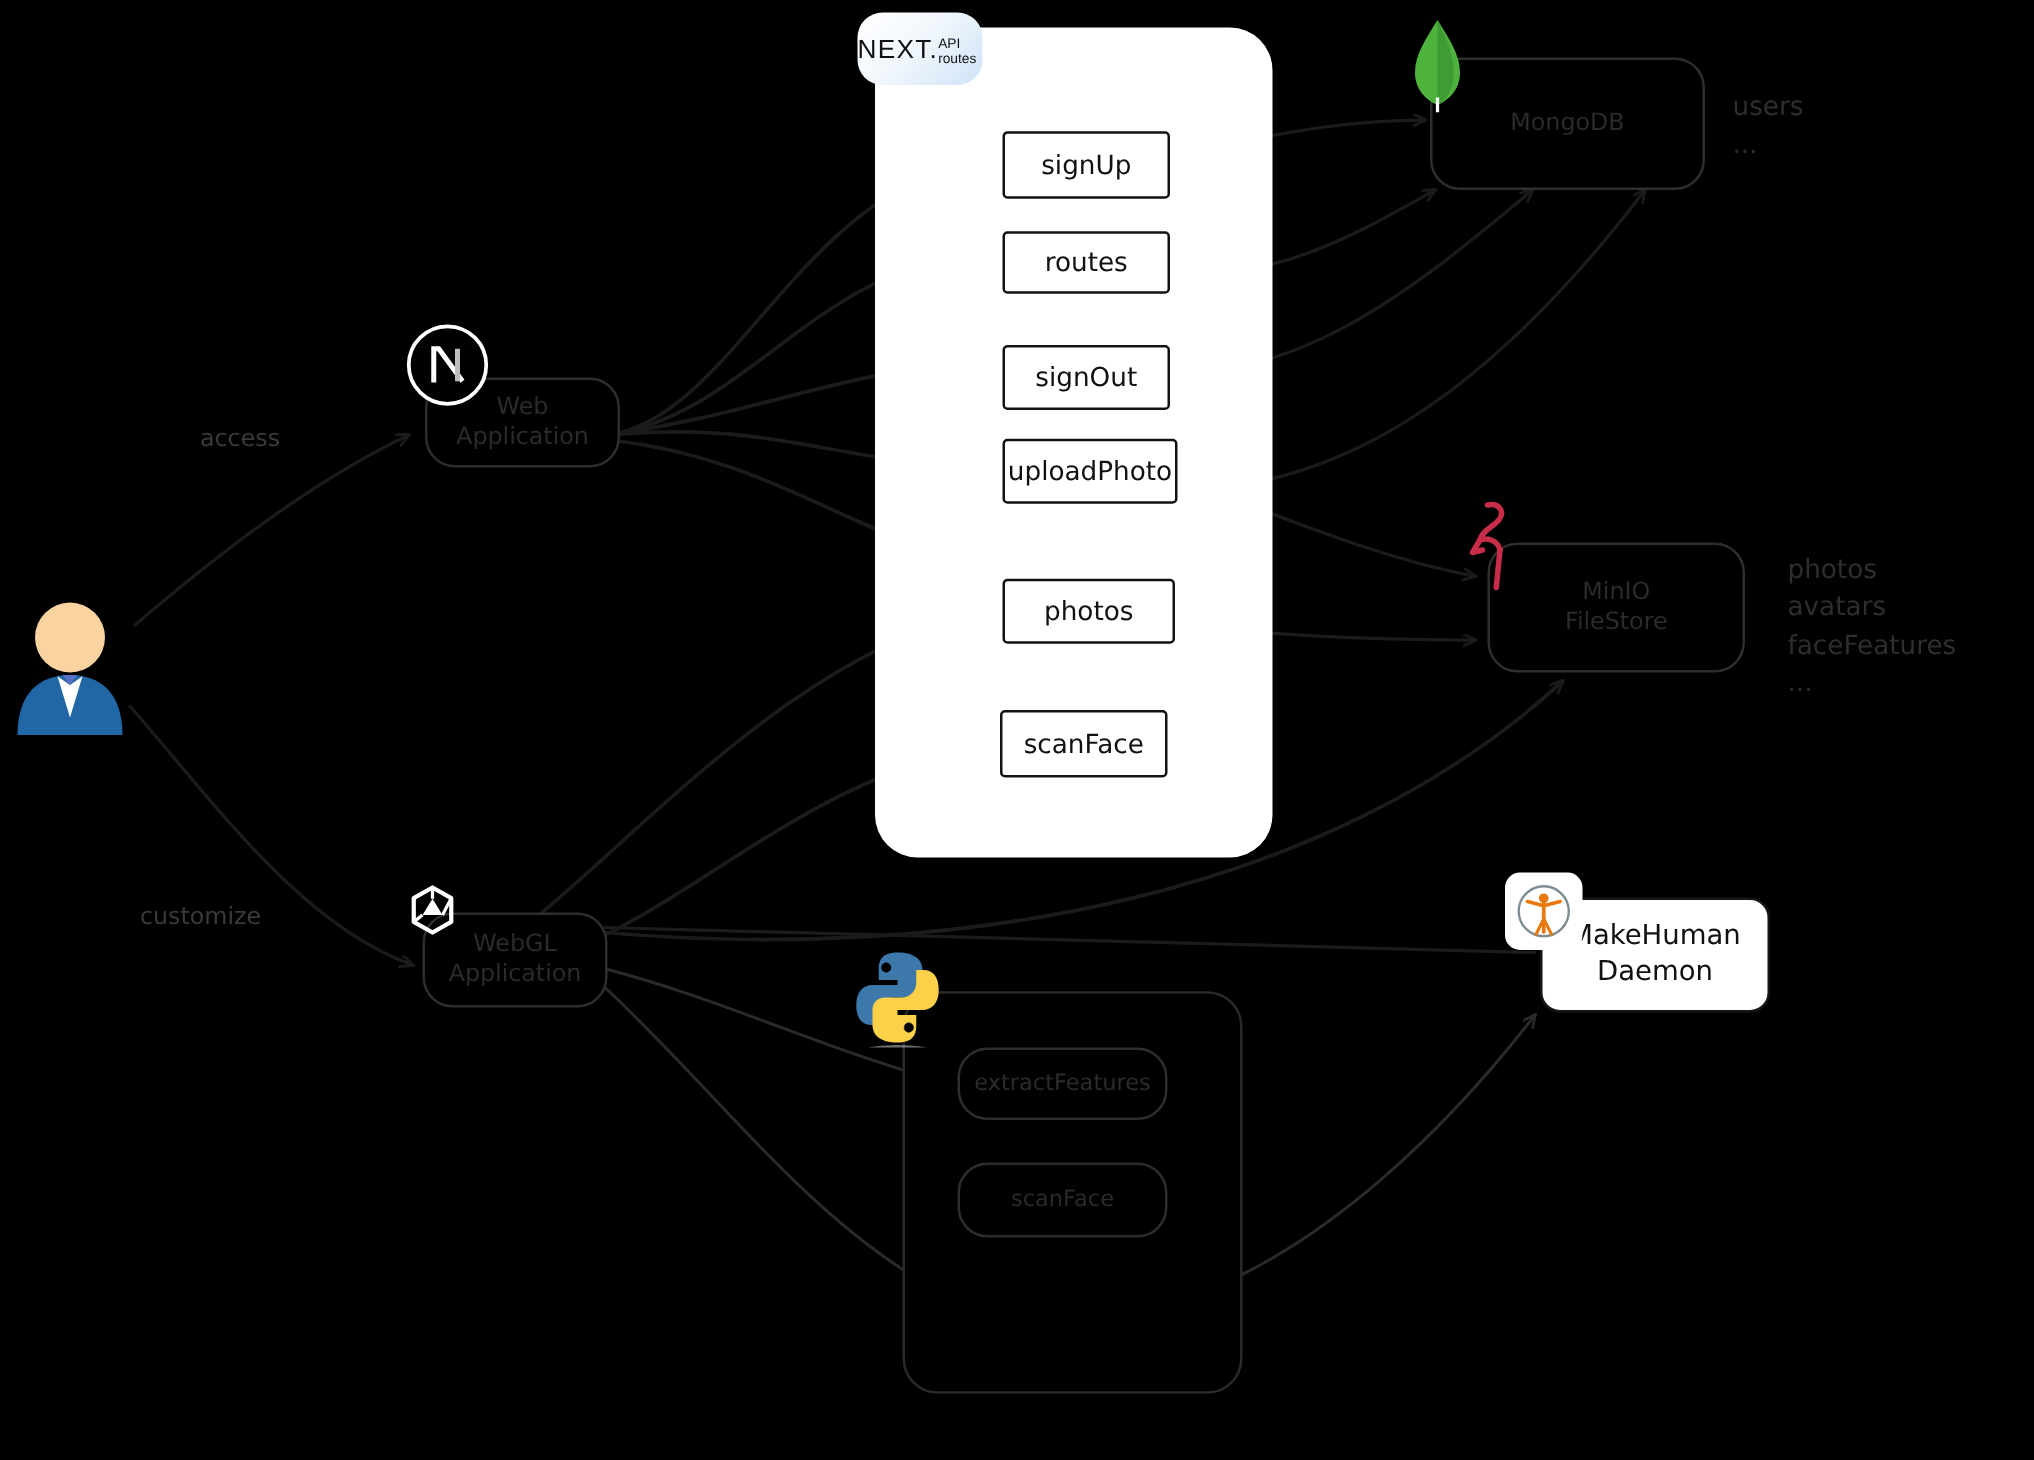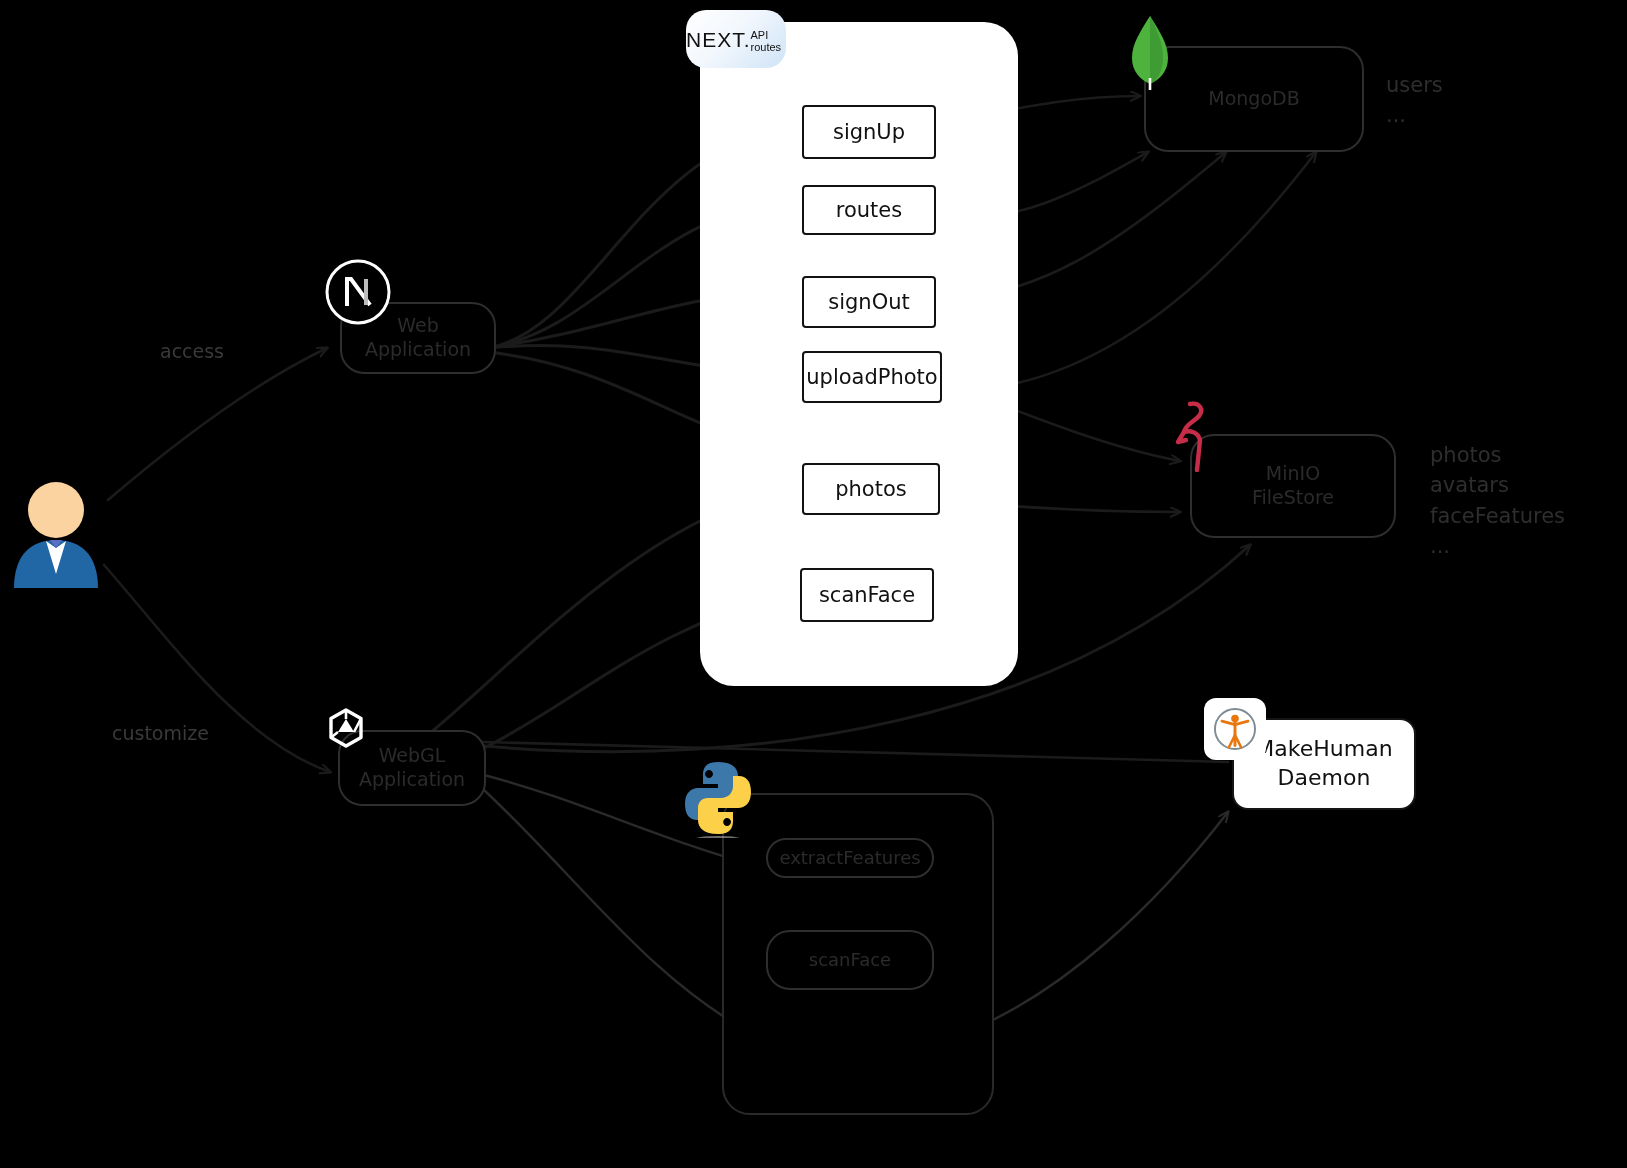--- a/index.html
+++ b/index.html
@@ -245,21 +245,21 @@
                C27,20 25,18 25,16 C25,14 27,12 29,12 Z" fill="#3C78A9"></path>
       <path d="M38,76 C52,76 53,68 53,62 L53,54 L38,54 L38,50 L58,50
                C65,50 71,45 71,34 C71,23 66,18 59,18 L53,18 L53,28
                C53,35 48,40 41,40 L28,40 C22,40 18,44 18,50 L18,62
                C18,70 24,76 38,76 Z M47,68 C45,68 43,66 43,64 C43,62 45,60 47,60
                C49,60 51,62 51,64 C51,66 49,68 47,68 Z" fill="#FDD04A"></path>
       <ellipse cx="38" cy="82" rx="26" ry="4" fill="#c9c9c9" opacity="0.55"></ellipse>
     </svg>
   </div>
 
-  <div class="node dark-node" style="left:766px;top:838px;width:168px;height:40px;
+  <div class="node dark-node" style="left:766px;top:838px;width:168px;height:58px;
        font-size:18px;">
     <span>extractFeatures</span>
   </div>
   <div class="node dark-node" style="left:766px;top:930px;width:168px;height:60px;
        font-size:18px;">
     <span>scanFace</span>
   </div>
 
 </div>
 

